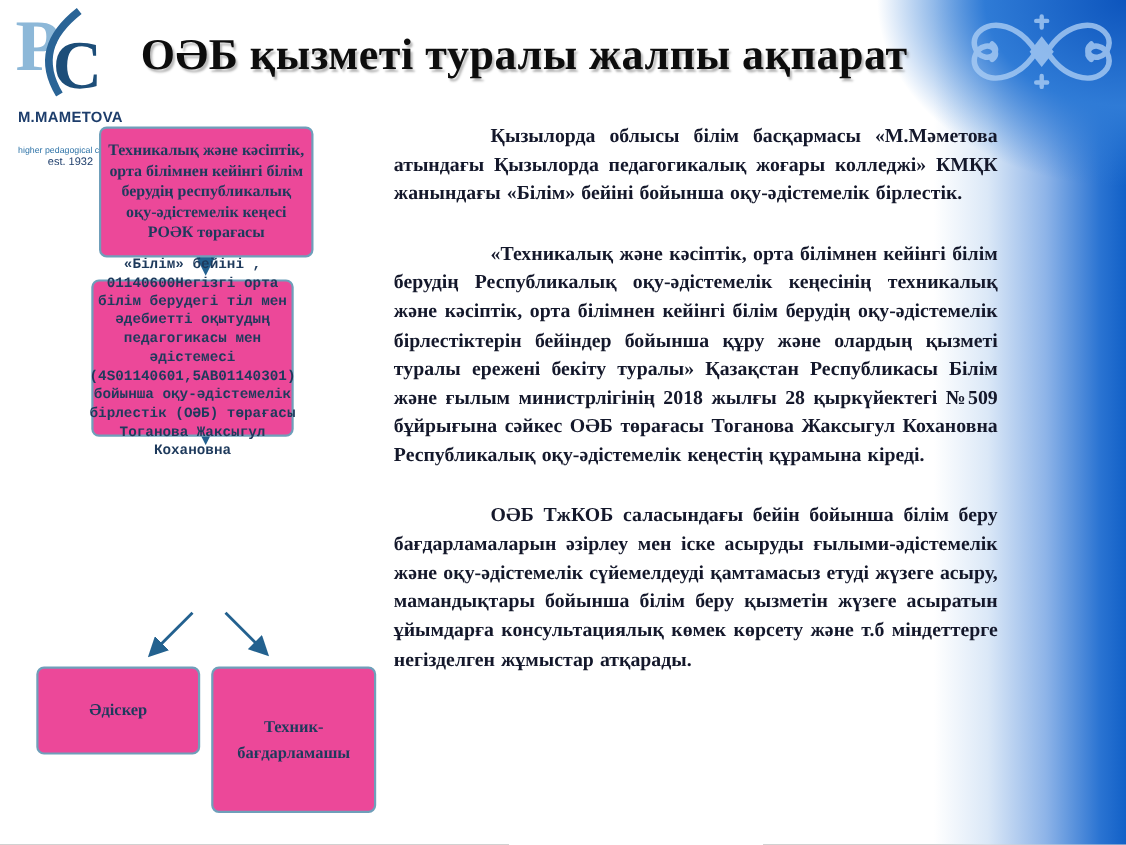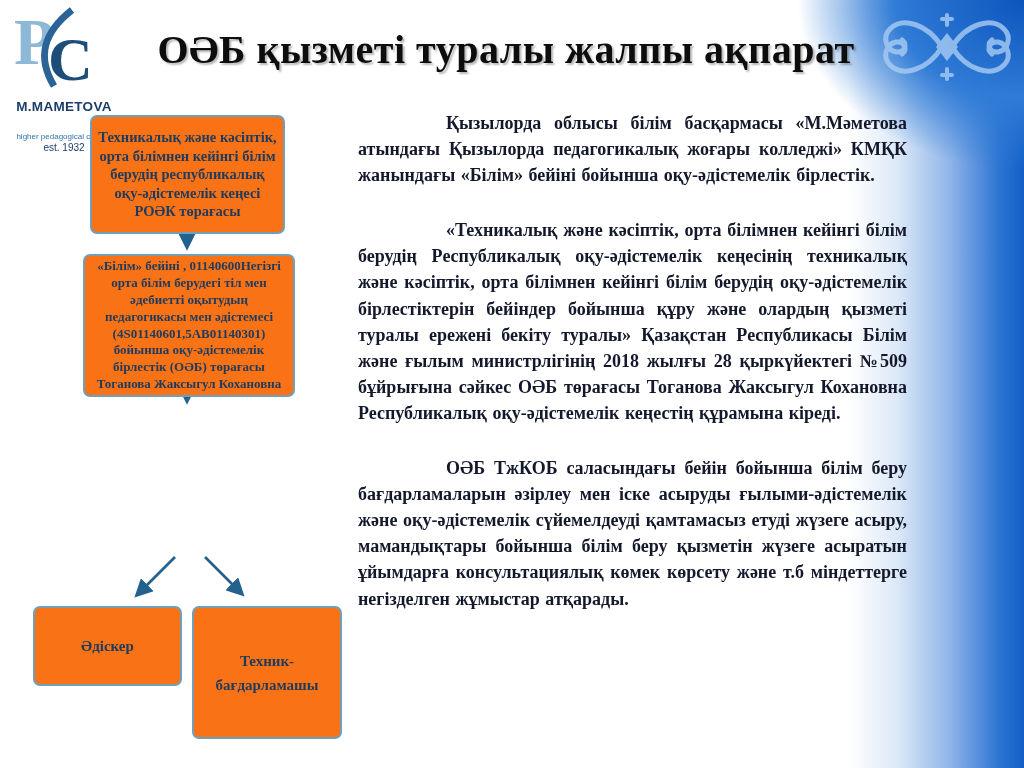--- a/index.html
+++ b/index.html
@@ -25,33 +25,33 @@
   .logo{position:absolute;left:8px;top:6px;width:112px;text-align:center;}
   .logo-mark{position:relative;width:100px;height:82px;margin:0 auto;}
   .logo-name{font-family:"Liberation Sans","DejaVu Sans",sans-serif;font-weight:bold;
     font-size:13.5px;color:#1d3d6b;letter-spacing:.3px;margin-top:11px;}
   .logo-sub{font-family:Liberation Sans, sans-serif;
     font-size:8px;color:#2f74a8;margin-top:18px;}
   .logo-est{font-family:"Liberation Sans","DejaVu Sans",sans-serif;
     font-size:10px;color:#1d3d6b;margin-top:1px;}
   
   .title{
-    position:absolute;left:128px;top:27px;width:756px;text-align:center;
+    position:absolute;left:128px;top:27px;width:756px;
     font-size:40px;font-weight:bold;color:#0d0d0d;line-height:1.15;
     text-shadow:2px 2px 2px rgba(0,0,0,.28);letter-spacing:.5px;
   }
   
   .node{
     position:absolute;box-sizing:border-box;
-    background:#f97316;border:2px solid #6f9fba;border-radius:7px;
+    background:#ec4899;border:2px solid #6f9fba;border-radius:7px;
     color:#1e3a5c;font-weight:bold;text-align:center;
     display:flex;align-items:center;justify-content:center;padding:4px 6px;
   }
   .node-1{left:90px;top:115px;width:195px;height:119px;font-size:14.5px;line-height:1.28;}
-  .node-2{left:83px;top:254px;width:212px;height:143px;font-size:13px;line-height:1.3;}
+  .node-2{left:83px;top:254px;width:184px;height:143px;font-size:13px;line-height:1.3;font-family:Liberation Mono, monospace;}
   .node-3{left:91px;top:407px;width:195px;height:148px;font-size:14px;line-height:1.38;padding-bottom:28px;}
   .node-4{left:33px;top:606px;width:149px;height:80px;font-size:15px;}
   .node-5{left:192px;top:606px;width:150px;height:133px;font-size:15px;line-height:1.6;}
   .flow-arrows{position:absolute;left:0;top:0;width:360px;height:768px;pointer-events:none;}
   
   .body-col{position:absolute;left:358px;top:110px;width:549px;}
   .body-col p{
     margin:0 0 29px 0;font-size:18px;font-weight:bold;color:#14182b;
     line-height:1.45;text-align:justify;text-indent:88px;word-spacing:1px;
   }

